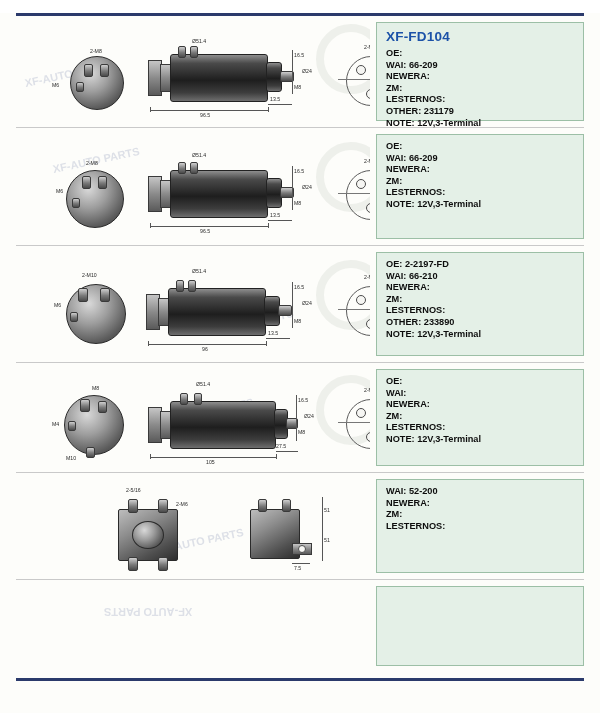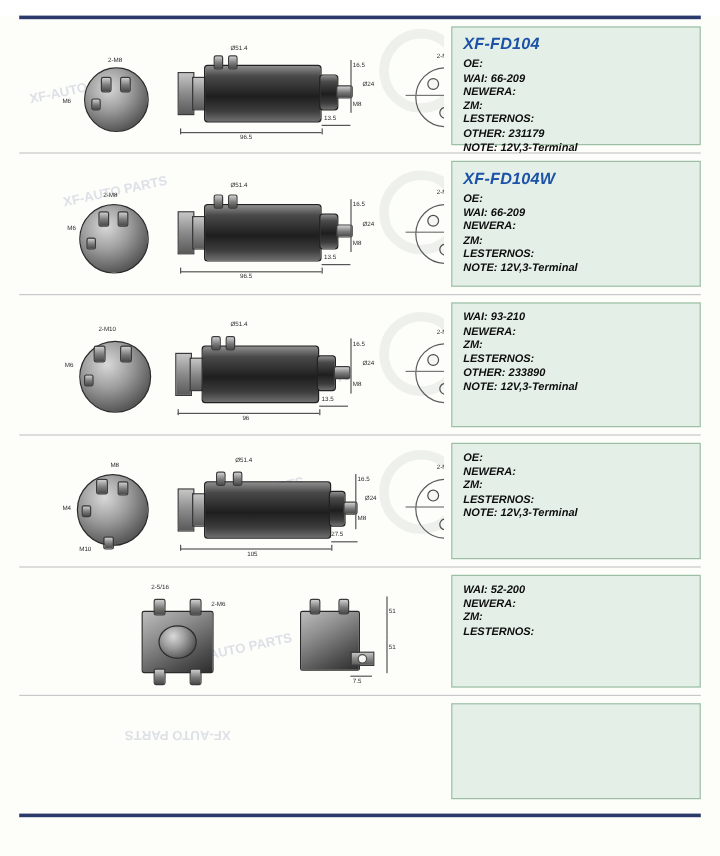--- a/index.html
+++ b/index.html
@@ -46,21 +46,20 @@
     flex: 1 1 auto;
     overflow: hidden;
   }
   .info {
     flex: 0 0 208px;
     margin: 6px 0 6px 6px;
     background: #e4f0e7;
     border: 1px solid #9cbfa6;
     box-sizing: border-box;
     padding: 6px 8px 6px 9px;
-    font-style: italic;
   }
   .info .model {
     color: #1c52a8;
     font-weight: bold;
     font-size: 13.5px;
     letter-spacing: 0.2px;
     margin-bottom: 4px;
   }
   .info .line {
     font-size: 9.2px;
@@ -272,21 +271,20 @@
 
           <div class="dot-hole" style="left:22px; top:23px; width:8px; height:8px;"></div>
 
           <div class="dot-hole" style="left:32px; top:47px; width:8px; height:8px;"></div>
           <div class="cap" style="left:30px; top:2px;">2-M8</div>
 
         </div>
       </div>
 
       <div class="info">
-        <div class="model">XF-FD104W</div>
         <div class="line">OE:</div>
         <div class="line">WAI: 66-209</div>
         <div class="line">NEWERA:</div>
         <div class="line">ZM:</div>
         <div class="line">LESTERNOS:</div>
         <div class="line">NOTE: 12V,3-Terminal</div>
       </div>
     </div>
 
     <div class="row" style="height:117px;">
@@ -333,21 +331,22 @@
 
           <div class="dot-hole" style="left:22px; top:23px; width:8px; height:8px;"></div>
 
           <div class="dot-hole" style="left:32px; top:47px; width:8px; height:8px;"></div>
           <div class="cap" style="left:30px; top:2px;">2-M8</div>
 
         </div>
       </div>
 
       <div class="info">
-        <div class="line">WAI: 93-210</div>
+        <div class="line">OE: 2-2197-FD</div>
+        <div class="line">WAI: 66-210</div>
         <div class="line">NEWERA:</div>
         <div class="line">ZM:</div>
         <div class="line">LESTERNOS:</div>
         <div class="line">OTHER: 233890</div>
         <div class="line">NOTE: 12V,3-Terminal</div>
       </div>
     </div>
 
     <div class="row" style="height:110px;">
       <div class="figures">
@@ -396,20 +395,21 @@
           <div class="dot-hole" style="left:22px; top:23px; width:8px; height:8px;"></div>
 
           <div class="dot-hole" style="left:32px; top:47px; width:8px; height:8px;"></div>
           <div class="cap" style="left:30px; top:2px;">2-M8</div>
 
         </div>
       </div>
 
       <div class="info">
         <div class="line">OE:</div>
+        <div class="line">WAI:</div>
         <div class="line">NEWERA:</div>
         <div class="line">ZM:</div>
         <div class="line">LESTERNOS:</div>
         <div class="line">NOTE: 12V,3-Terminal</div>
       </div>
     </div>
 
     <div class="row" style="height:107px;">
       <div class="figures">
         <div class="watermark" style="left:140px; top:62px;">XF-AUTO PARTS</div>

